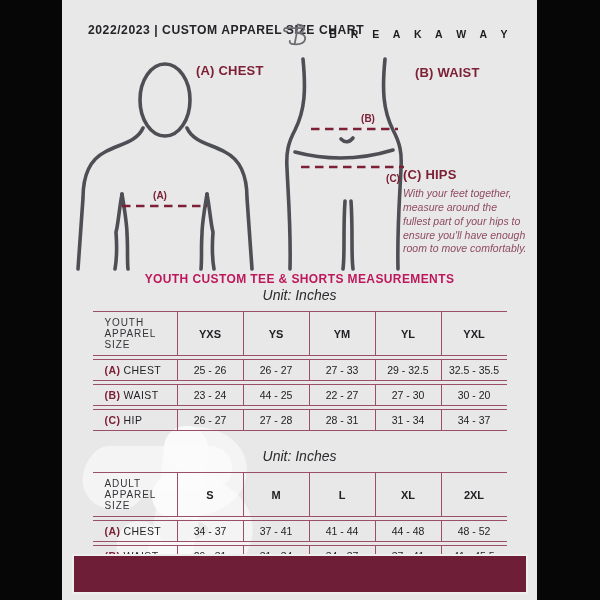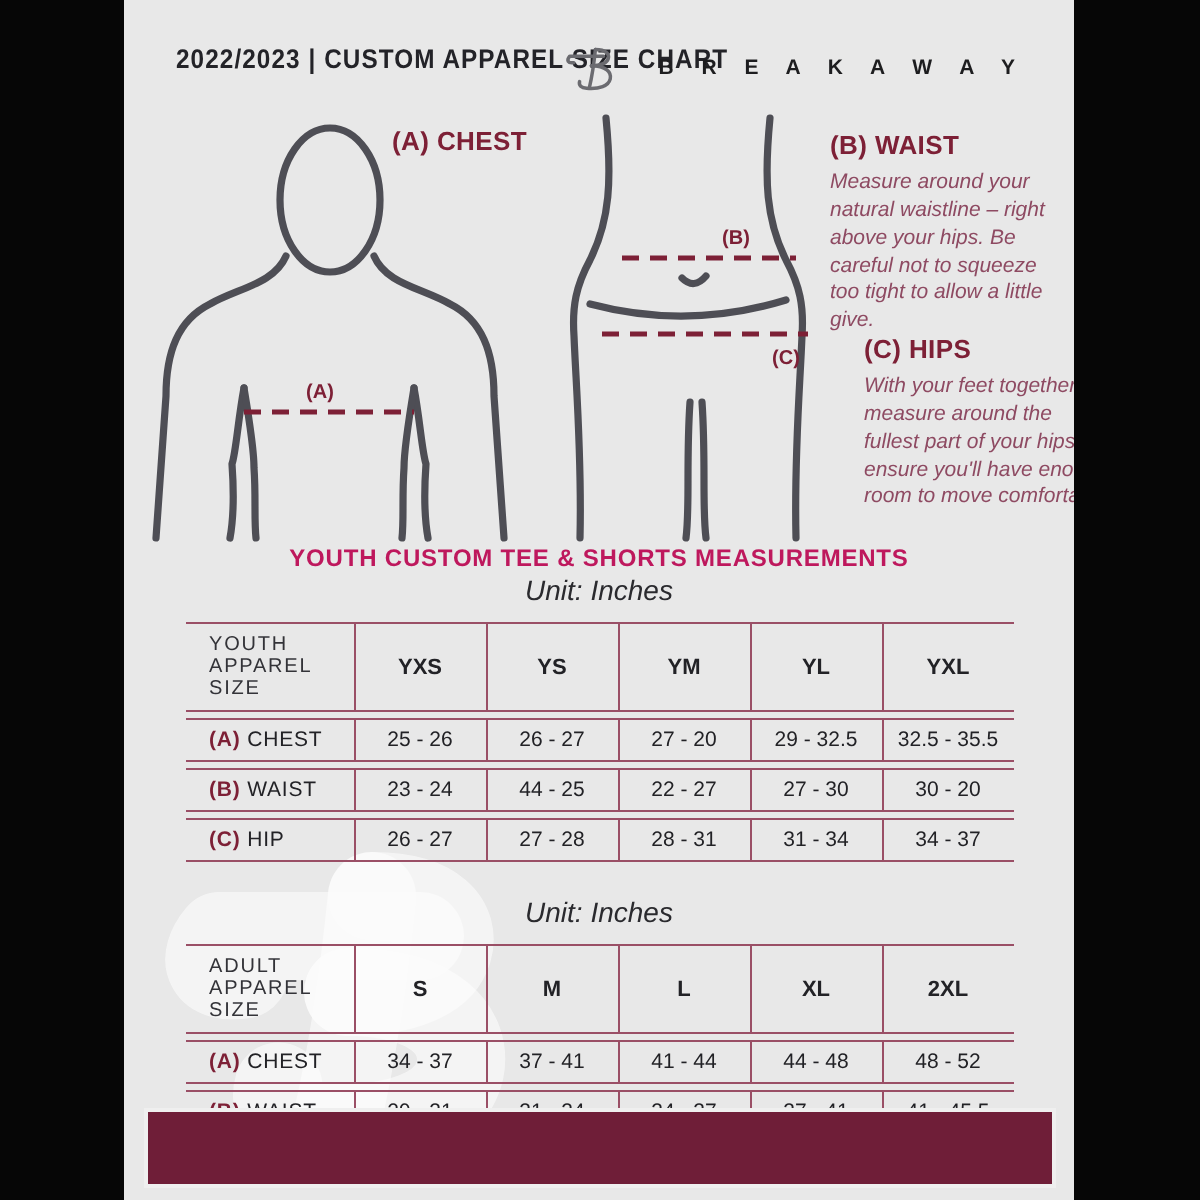--- a/index.html
+++ b/index.html
@@ -17,21 +17,21 @@
   
   .diagram{position:absolute;left:0;top:55px;width:475px;height:216px;z-index:2;}
   .fig{position:absolute;top:3px;}
   .fig-upper{left:13px;width:175px;height:212px;}
   .fig-lower{left:221px;width:122px;height:212px;}
   .note{position:absolute;}
   .note h3{margin:0 0 5px;font-size:13px;font-weight:bold;color:#7d2036;letter-spacing:.2px;}
   .note p{margin:0;font-size:10.5px;font-style:italic;color:#8e4a62;line-height:1.32;}
   .note-a{left:134px;top:8px;width:112px;}
   .note-b{left:353px;top:10px;width:118px;}
-  .note-c{left:370px;top:112px;width:124px;}
+  .note-c{left:341px;top:112px;width:124px;}
 
   
   .tables{position:absolute;left:0;top:272px;width:475px;z-index:2;}
   .tbl-title{margin:0;font-size:12px;font-weight:bold;text-align:center;color:#be185d;letter-spacing:.4px;}
   .tbl-unit{font-size:14px;font-style:italic;font-weight:normal;text-align:center;color:#2a2a2e;margin:1px 0 5px;}
   table.size-table{width:414px;margin:0 auto 0;border-collapse:separate;border-spacing:0 3px;table-layout:fixed;}
   .size-table th,.size-table td{border-top:1.5px solid #9a4f66;border-bottom:1.5px solid #9a4f66;
     padding:3px 5px;font-size:10.5px;color:#222226;background:transparent;}
   .size-table th{font-size:11px;font-weight:bold;padding:5px 5px;}
   .size-table th.size-name{font-weight:normal;font-size:10px;letter-spacing:.9px;color:#333338;text-align:left;padding-left:12px;}
@@ -97,21 +97,20 @@
         <path class="dash" d="M28 71 L115 71"></path>
         <path class="dash" d="M18 109 L121 109"></path>
         <text class="figlbl" x="110" y="124" text-anchor="middle">(C)</text>
       </svg>
 
       <div class="note note-a">
         <h3>(A) CHEST</h3>
       </div>
       <div class="note note-b">
         <h3>(B) WAIST</h3>
-        <p>Measure around your natural waistline – right above your hips. Be careful not to squeeze too tight to allow a little give.</p>
       </div>
       <div class="note note-c">
         <h3>(C) HIPS</h3>
         <p>With your feet together, measure around the fullest part of your hips to ensure you'll have enough room to move comfortably.</p>
       </div>
     </div>
 
     <div class="tables">
       <h2 class="tbl-title">YOUTH CUSTOM TEE &amp; SHORTS MEASUREMENTS</h2>
       <div class="tbl-unit">Unit: Inches</div>
@@ -124,21 +123,21 @@
               <th>YM</th>
               <th>YL</th>
               <th>YXL</th>
             </tr>
           </thead>
           <tbody>
             <tr>
               <td><span class="key">(A)</span><span> CHEST</span></td>
               <td>25 - 26</td>
               <td>26 - 27</td>
-              <td>27 - 20</td>
+              <td>27 - 33</td>
               <td>29 - 32.5</td>
               <td>32.5 - 35.5</td>
             </tr>
             <tr>
               <td><span class="key">(B)</span><span> WAIST</span></td>
               <td>23 - 24</td>
               <td>44 - 25</td>
               <td>22 - 27</td>
               <td>27 - 30</td>
               <td>30 - 20</td>

